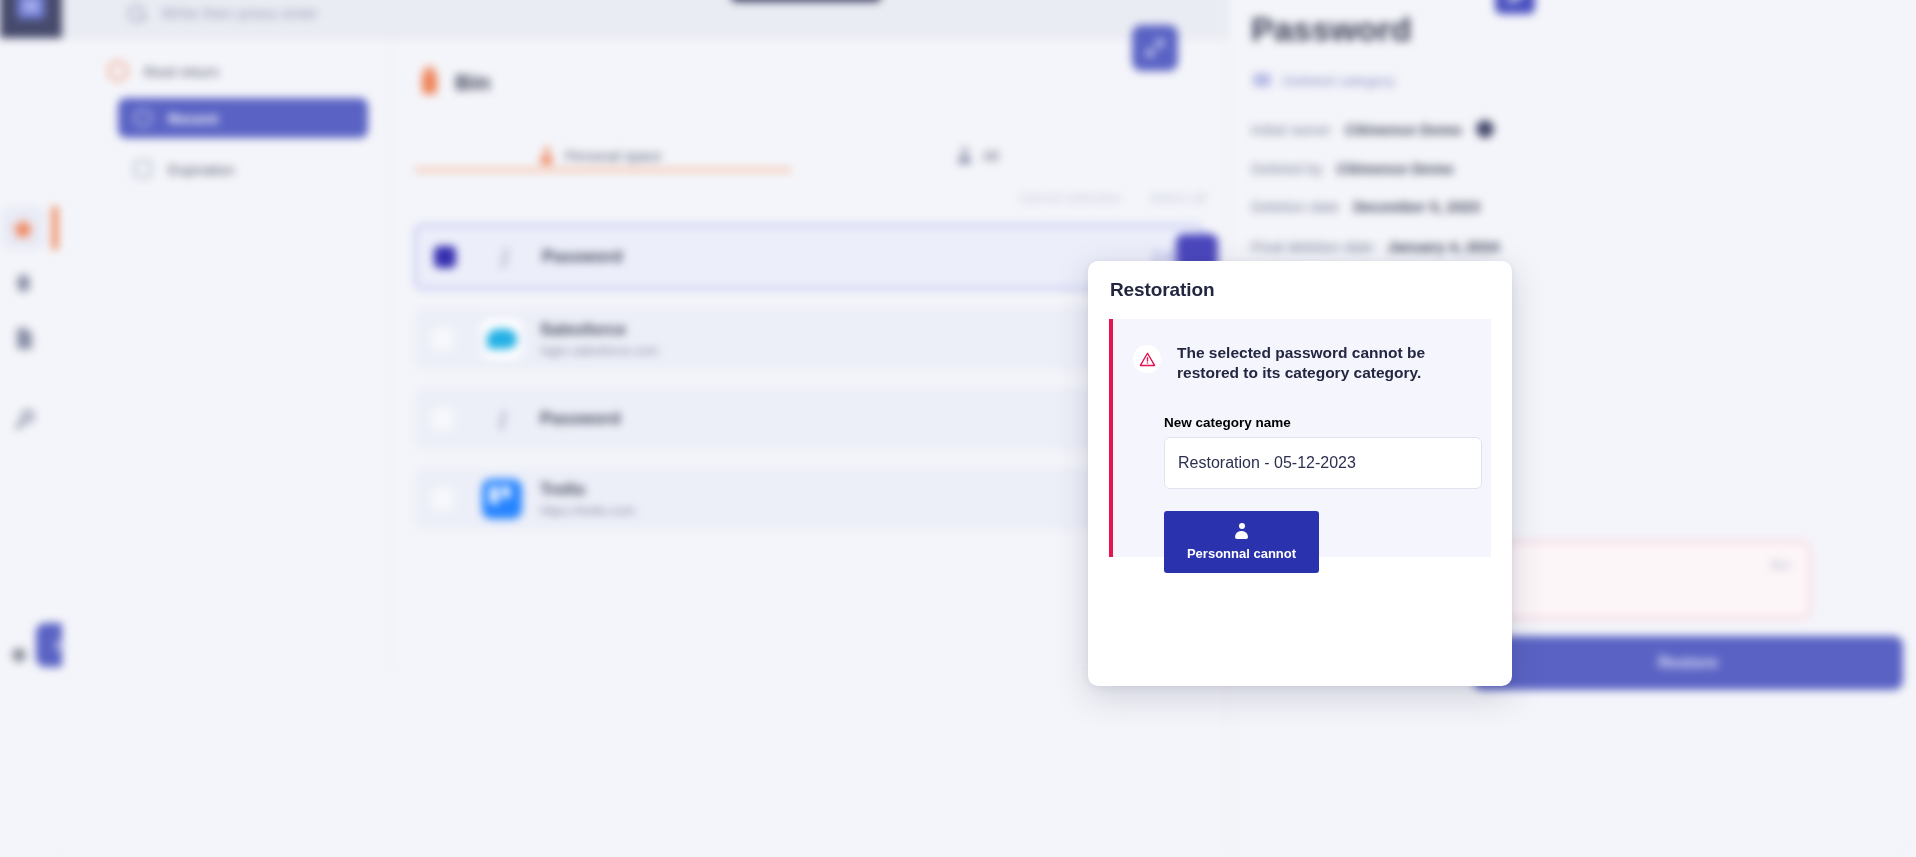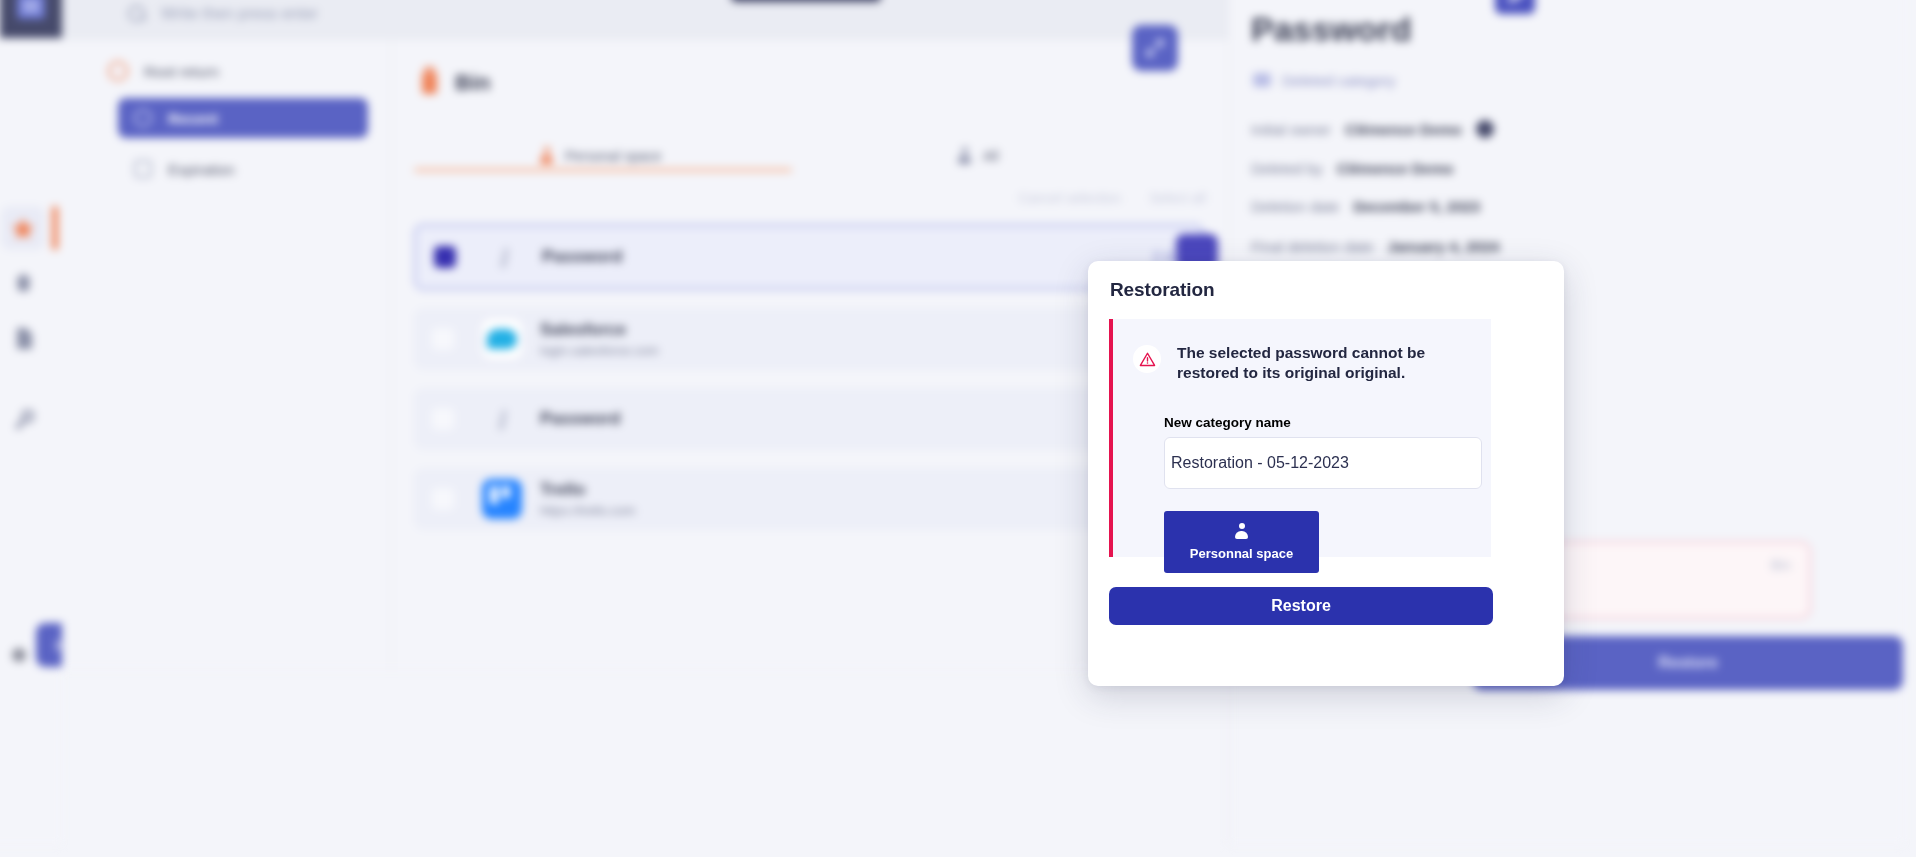--- a/index.html
+++ b/index.html
@@ -252,21 +252,21 @@
   .detail-cta {
     position:absolute; left: 244px; top: 648px; width: 430px; height: 54px;
     background: #5a63c4; border-radius: 9px;
     display:flex; align-items:center; justify-content:center;
     color:#e4e6fb; font-size: 16px; font-weight: 600;
   }
 
   
   .modal {
     position: absolute; left: 1088px; top: 261px;
-    width: 476px; height: 425px;
+    width: 424px; height: 425px;
     background: #ffffff;
     border-radius: 10px;
     box-shadow: 0 10px 34px rgba(40,44,80,0.18), 0 2px 8px rgba(40,44,80,0.08);
     overflow: hidden;
   }
   .modal-title {
     position:absolute; left: 22px; top: 18px;
     font-size: 19px; font-weight: bold; color:#232741;
     letter-spacing: -0.1px;
   }
@@ -287,21 +287,21 @@
   .warn-text {
     font-size: 15.5px; font-weight: bold; color:#232741; line-height: 1.28;
   }
   .field-label {
     position:absolute; left: 51px; top: 96px;
     font-size: 13.5px; font-weight: bold; color:#000000;
   }
   .field-input {
     position:absolute; left: 51px; top: 118px; width: 318px; height: 52px;
     background:#fff; border: 1px solid #e0e2ef; border-radius: 6px;
-    display:flex; align-items:center; padding-left: 6px;
+    display:flex; align-items:center; padding-left: 13px;
     font-size: 16px; color:#2c3050;
     font-family: "Liberation Sans", sans-serif;
   }
   .space-btn {
     position:absolute; left: 51px; top: 192px; width: 155px; height: 62px;
     background: #2b32ad; border-radius: 3px;
     display:flex; flex-direction:column; align-items:center; justify-content:center;
     gap: 7px; color:#fff;
   }
   .space-btn .person {
@@ -520,35 +520,32 @@
     <div class="modal-body">
 
       <div class="warn-row">
         <span class="warn-ic">
           <svg viewBox="0 0 24 24">
             <path d="M12 3.2L22 20.4H2z" fill="none" stroke="#e5134f" stroke-width="2" stroke-linejoin="round"></path>
             <path d="M12 9.4v4.6" stroke="#e5134f" stroke-width="2" stroke-linecap="round"></path>
             <circle cx="12" cy="17" r="1.15" fill="#e5134f"></circle>
           </svg>
         </span>
-        <span class="warn-text">The selected password cannot be restored to its original original.</span>
+        <span class="warn-text">The selected password cannot be restored to its category category.</span>
       </div>
 
       <div class="field-label">New category name</div>
       <div class="field-input">Restoration - 05-12-2023</div>
 
       <div class="space-btn">
         <span class="person">
             <i class="h"></i>
             <i class="b"></i>
           </span>
-        <span>Personnal space</span>
-      </div>
-
-    </div>
-
-    <div class="btn-restore">
-      <span>Restore</span>
-    </div>
+        <span>Personnal cannot</span>
+      </div>
+
+    </div>
+
 
   </div>
 
 </div>
 
 </body></html>

